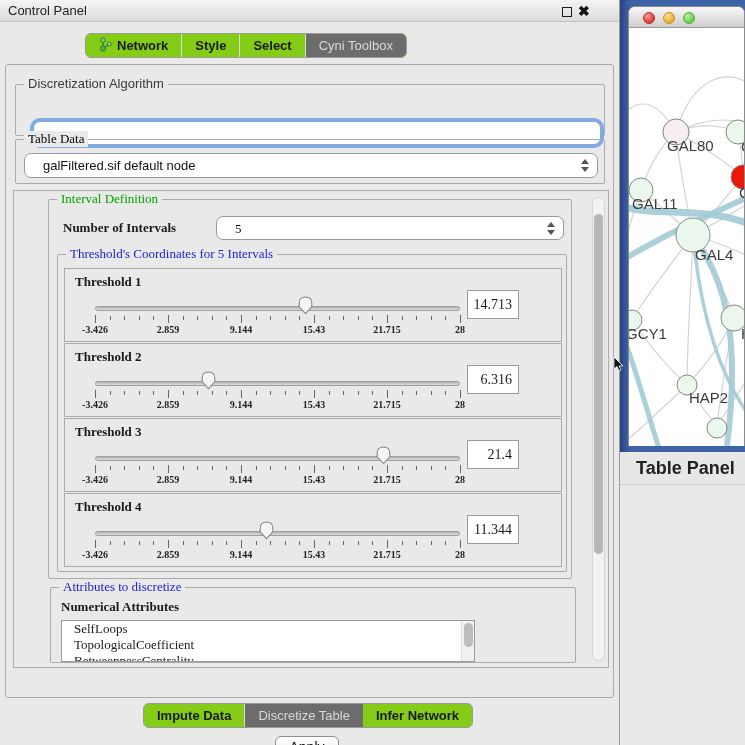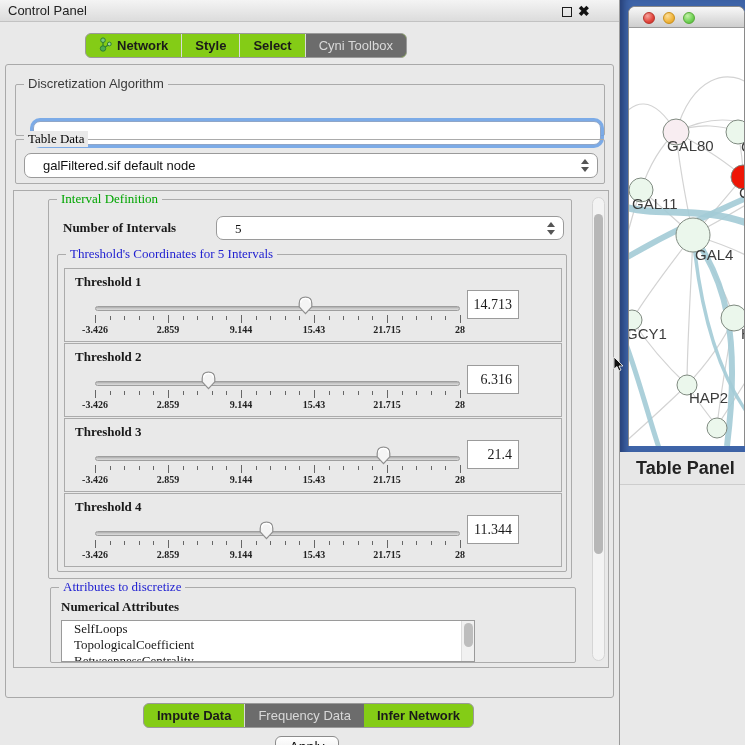--- a/index.html
+++ b/index.html
@@ -369,21 +369,21 @@
     </div>
 
     <div id="apply-btn">Apply</div>
   </div>
 
   <div class="tabbar" id="bottom-tabbar">
       <div class="tab">
         <span>Impute Data</span>
       </div>
       <div class="tab selected">
-        <span>Frequency Data</span>
+        <span>Discretize Table</span>
       </div>
       <div class="tab">
         <span>Infer Network</span>
       </div>
     </div>
 
 </div>
 
 <div class="desktop"></div>
 

